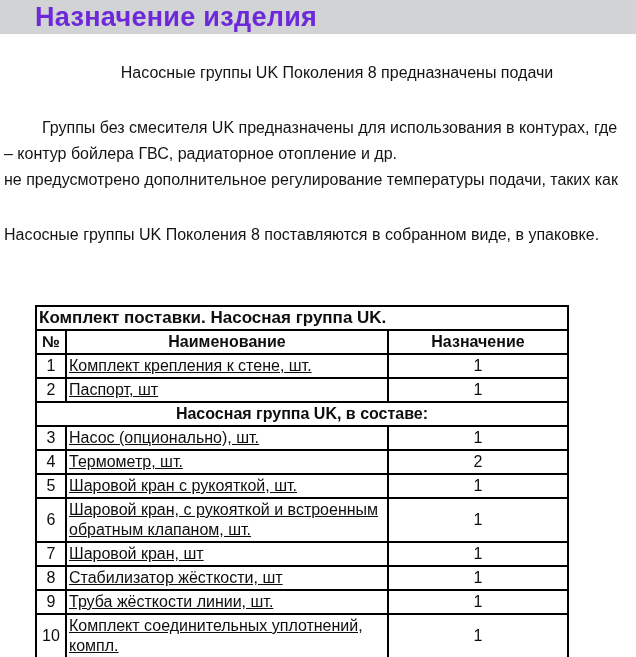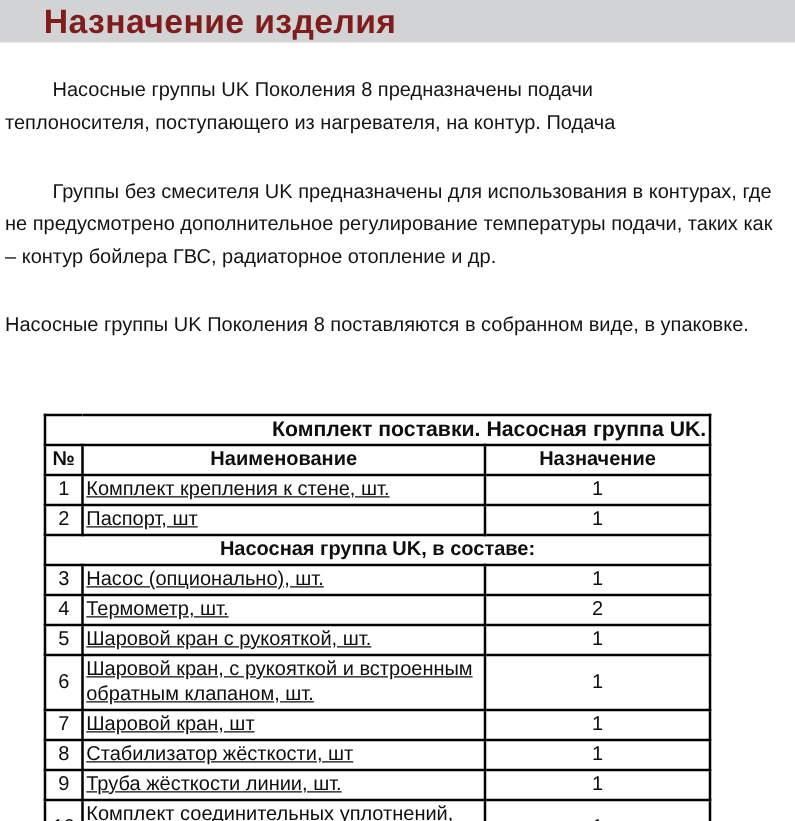--- a/index.html
+++ b/index.html
@@ -12,31 +12,31 @@
   }
   .page { width:636px; height:657px; position:relative; background:#ffffff; }
 
   
   .title-bar {
     width:636px; height:34px;
     background:#d1d3d4;
     display:flex; align-items:center;
   }
   .title-bar h1 {
-    font-size:27px; font-weight:bold; color:#7f1d1d;
+    font-size:27px; font-weight:bold; color:#6d28d9;
     padding-left:35px; letter-spacing:0.3px; line-height:34px;
     white-space:nowrap;
   }
 
   
   .content { padding:0 4px 0 4px; }
   .para { font-size:16px; line-height:26px; color:#141414;margin-top:29px; }
   .para .line { display:block; white-space:nowrap; }
   .para .line.indent { padding-left:38px; }
-  .para1 { margin-top:26px; margin-bottom:4px; }
+  .para1 { margin-top:26px; margin-bottom:4px;text-align:center; }
   .para2 { margin-bottom:3px; }
   .para3 { }
 
   
   table.supply {
     margin:57px 0 0 31px;
     border-collapse:collapse;
     table-layout:fixed;
     width:532px;
     font-size:16px;
@@ -48,47 +48,46 @@
   table.supply td, table.supply th {
     vertical-align:middle;
     line-height:20px;
     padding:1px 2px;
     overflow:hidden;
   }
   col.c-num  { width:30px; }
   col.c-name { width:322px; }
   col.c-qty  { width:180px; }
 
-  .t-title   { text-align:right; font-weight:bold; font-size:17px; line-height:22px; }
+  .t-title   { text-align:left; font-weight:bold; font-size:17px; line-height:22px; }
   th.col-hd  { text-align:center; font-weight:bold; font-size:16px; line-height:20px; }
   td.num     { text-align:center; }
   td.name    { text-align:left; padding-left:4px;text-decoration:underline; }
   td.qty     { text-align:center; }
   td.group   { text-align:center; font-weight:bold; line-height:20px; }
 </style>
 </head>
 <body>
 
 <div class="page">
 
   <header class="title-bar">
     <h1>Назначение изделия</h1>
   </header>
 
   <main class="content">
 
     <p class="para para1">
       <span class="line indent">Насосные группы UK Поколения 8 предназначены подачи</span>
-      <span class="line">теплоносителя, поступающего из нагревателя, на контур. Подача</span>
     </p>
 
     <p class="para para2">
       <span class="line indent">Группы без смесителя UK предназначены для использования в контурах, где</span>
+      <span class="line">– контур бойлера ГВС, радиаторное отопление и др.</span>
       <span class="line">не предусмотрено дополнительное регулирование температуры подачи, таких как</span>
-      <span class="line">– контур бойлера ГВС, радиаторное отопление и др.</span>
     </p>
 
     <p class="para para3">
       <span class="line">Насосные группы UK Поколения 8 поставляются в собранном виде, в упаковке.</span>
     </p>
 
     <table class="supply">
       <colgroup>
           <col class="c-num">
           <col class="c-name">

